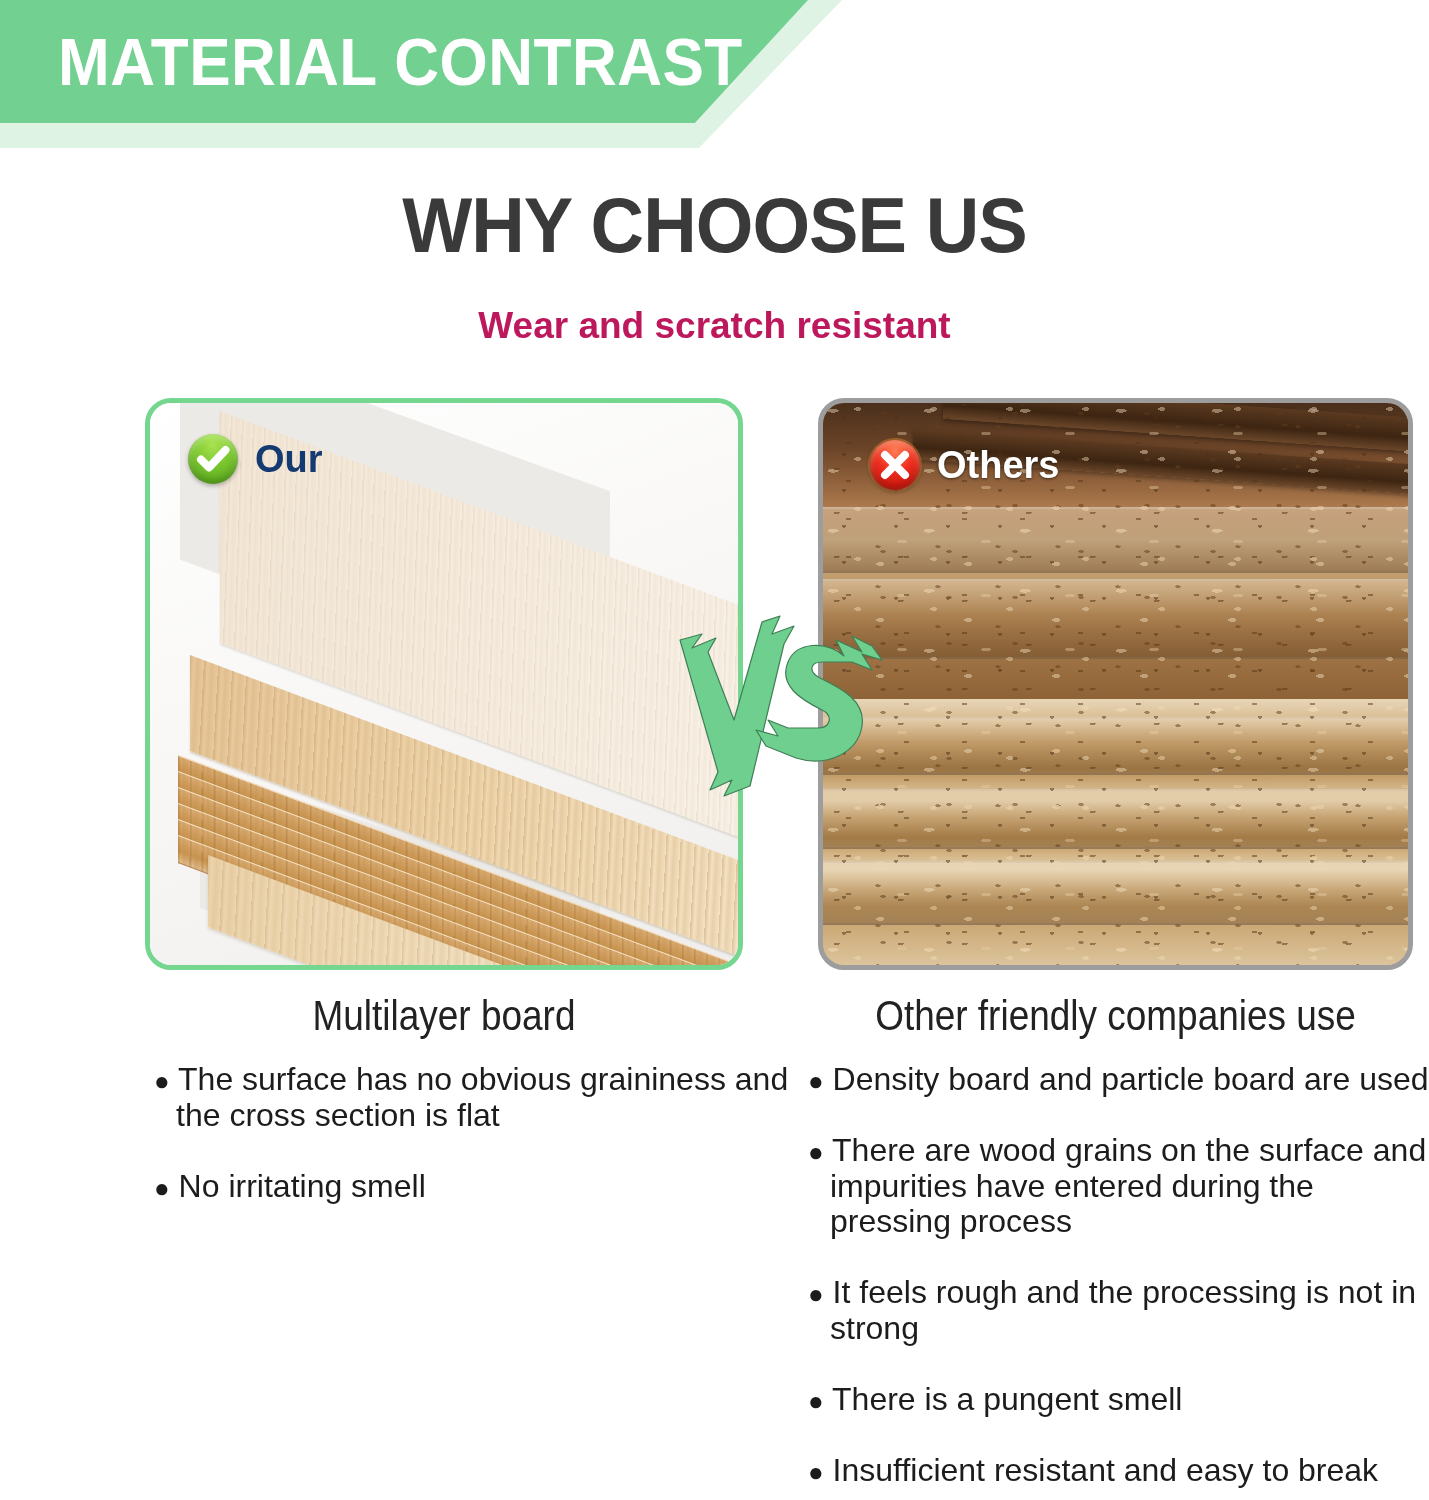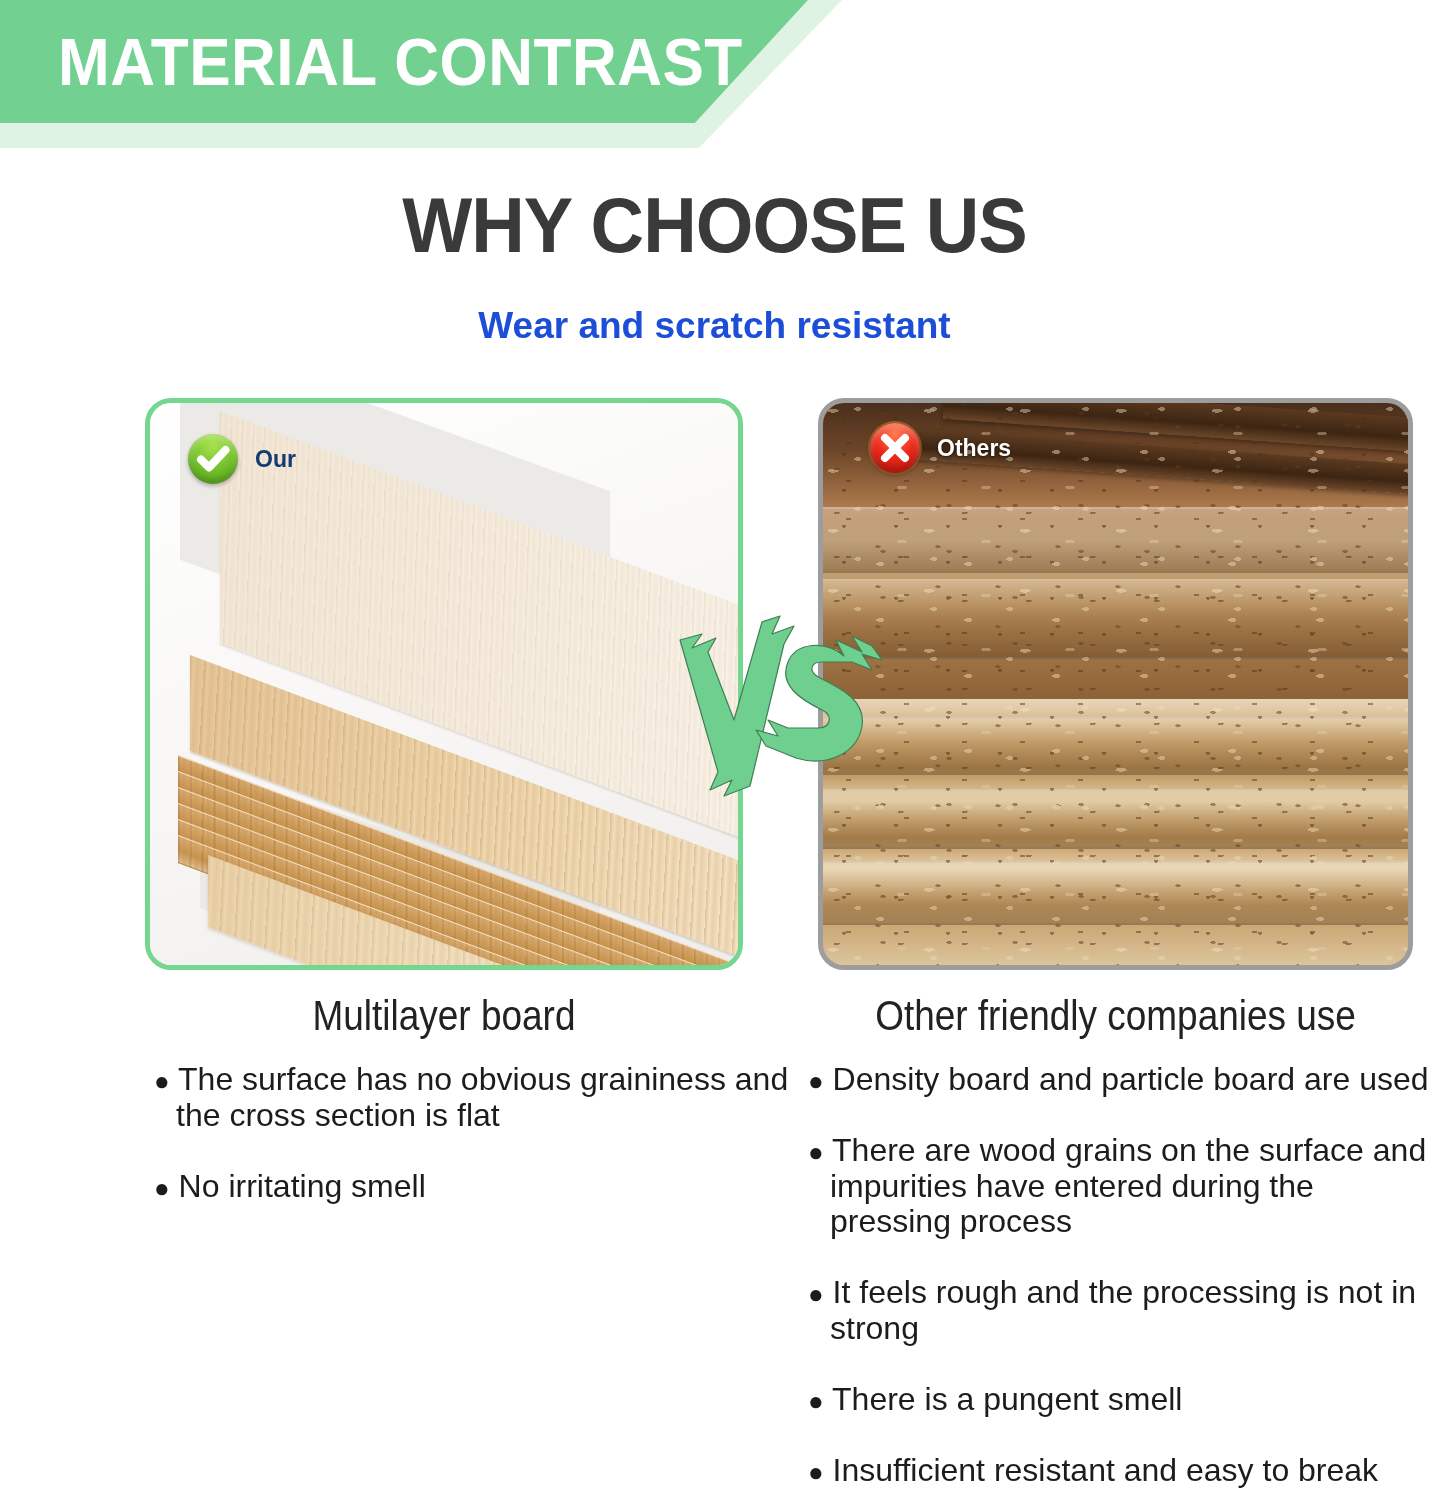--- a/index.html
+++ b/index.html
@@ -74,21 +74,21 @@
     transform: scaleX(0.95);
   }
   .page-subtitle {
     position: absolute;
     left: 0;
     top: 305px;
     width: 1429px;
     text-align: center;
     font-size: 37px;
     font-weight: bold;
-    color: #1d4ed8;
+    color: #be185d;
   }
 
   
   .panel {
     position: absolute;
     top: 398px;
     height: 572px;
     border-radius: 26px;
     overflow: hidden;
     box-sizing: border-box;
@@ -252,21 +252,21 @@
 
   
   .badge-row {
     position: absolute;
     display: flex;
     align-items: center;
     gap: 17px;
     z-index: 6;
   }
   .badge-good { left: 188px; top: 434px; }
-  .badge-bad  { left: 870px; top: 423px; }
+  .badge-bad  { left: 870px; top: 440px; }
 
   .badge-circle {
     width: 50px;
     height: 50px;
     border-radius: 50%;
     position: relative;
     flex: 0 0 auto;
   }
   .badge-circle.green {
     background:
@@ -284,21 +284,21 @@
                 0 0 0 2px rgba(214,126,48,.55);
   }
   .badge-circle svg {
     position: absolute;
     left: 0;
     top: 0;
     width: 50px;
     height: 50px;
   }
   .badge-label {
-    font-size: 23px;
+    font-size: 38px;
     font-weight: bold;
     white-space: nowrap;
     line-height: 50px;
   }
   .badge-label.our    { color: #143a72; }
   .badge-label.others { color: #ffffff; text-shadow: 0 1px 3px rgba(0,0,0,.55); }
 
   
   .vs-mark {
     position: absolute;

